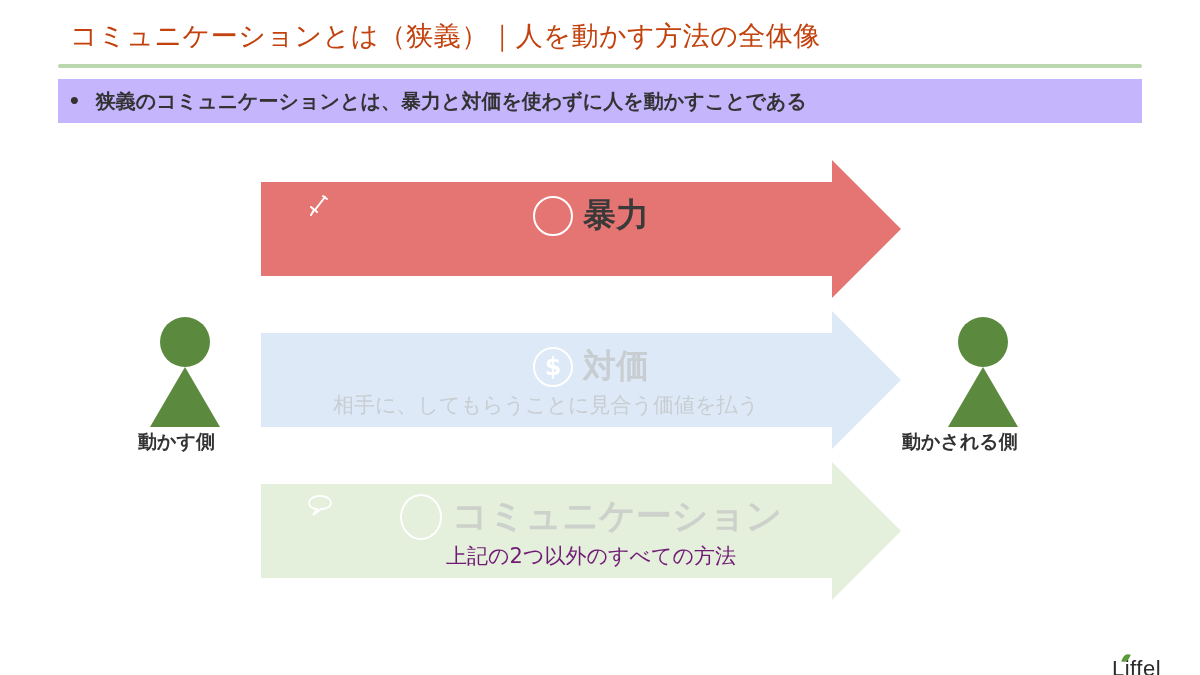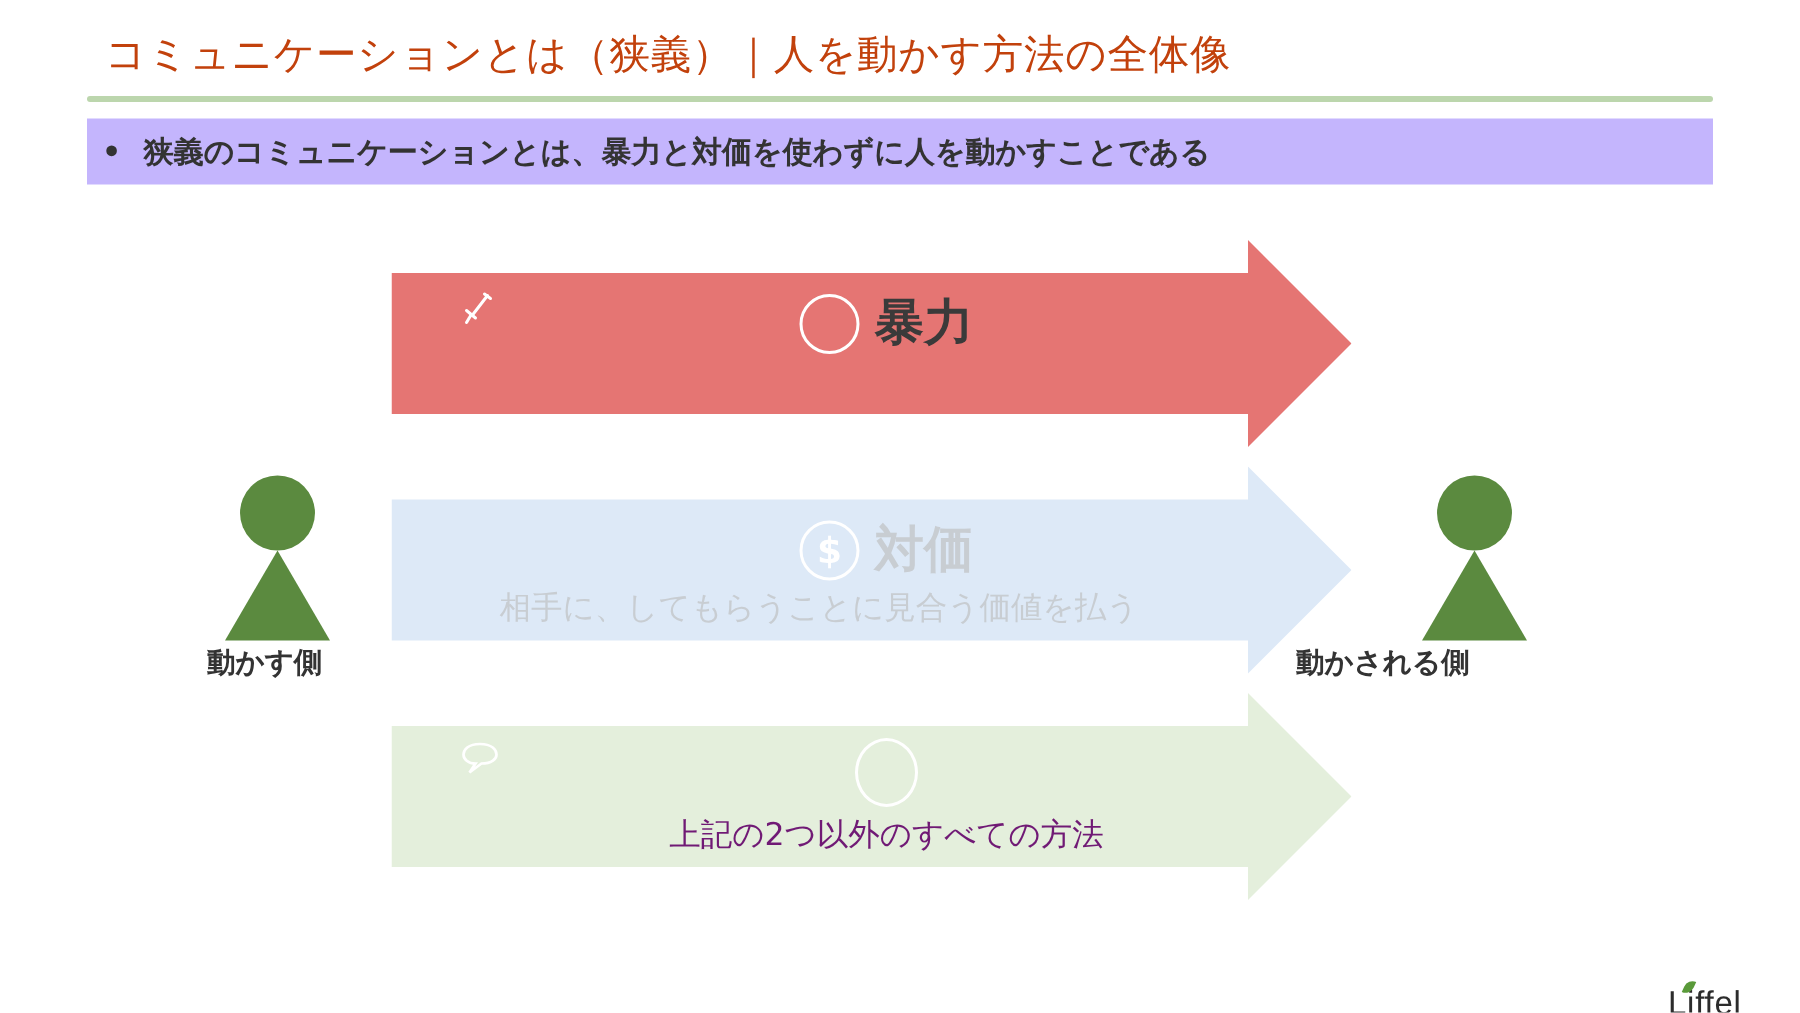--- a/index.html
+++ b/index.html
@@ -36,21 +36,21 @@
 <div class="person" style="left:149px;top:317px;">
   <div class="head" style="left:11px;top:0;"></div>
   <div class="body" style="left:1px;top:50px;"></div>
 </div>
 <div class="person-label" style="left:138px;top:429px;">動かす側</div>
 
 <div class="person" style="left:948px;top:317px;">
   <div class="head" style="left:10px;top:0;"></div>
   <div class="body" style="left:0;top:50px;"></div>
 </div>
-<div class="person-label" style="left:864px;top:429px;">動かされる側</div>
+<div class="person-label" style="left:902px;top:429px;">動かされる側</div>
 
 <div class="arrow" style="top:160px;">
   <svg width="640" height="140">
     <polygon points="0,22 571,22 571,0 640,69 571,138 571,116 0,116" fill="#e57573"></polygon>
   </svg>
   <div class="heading" style="top:33px;font-size:33px;color:#3a3a3a;">
     <span class="icon-circle" style="border-color:#ffffff;">
       <svg width="26" height="26" viewBox="0 0 26 26">
           <g stroke="#fff" stroke-width="2" fill="none" stroke-linecap="round">
             <line x1="19" y1="4" x2="9" y2="17"></line>
@@ -78,20 +78,21 @@
 <div class="arrow" style="top:462px;">
   <svg width="640" height="140">
     <polygon points="0,22 571,22 571,0 640,69 571,138 571,116 0,116" fill="#e4efdc"></polygon>
   </svg>
   <div class="heading" style="top:30px;font-size:36px;color:#cdd1cb;">
     <span class="icon-circle" style="border-color:#ffffff;width:42px;height:46px;">
       <svg width="28" height="26" viewBox="0 0 28 26">
           <path d="M14 4 C6 4 3 8 3 11 C3 14 6 17 11 17 L7 23 L15 17 C22 17 25 14 25 11 C25 8 22 4 14 4 Z" stroke="#fff" stroke-width="1.8" fill="none"></path>
         </svg>
     </span>
+    <span>コミュニケーション</span>
   </div>
   <div class="sub" style="top:80px;color:#701a75;margin-left:45px;">上記の2つ以外のすべての方法</div>
 </div>
 
 <div class="logo">
   <span class="leaf"></span>
   <span>Liffel</span>
 </div>
 
 </body></html>

